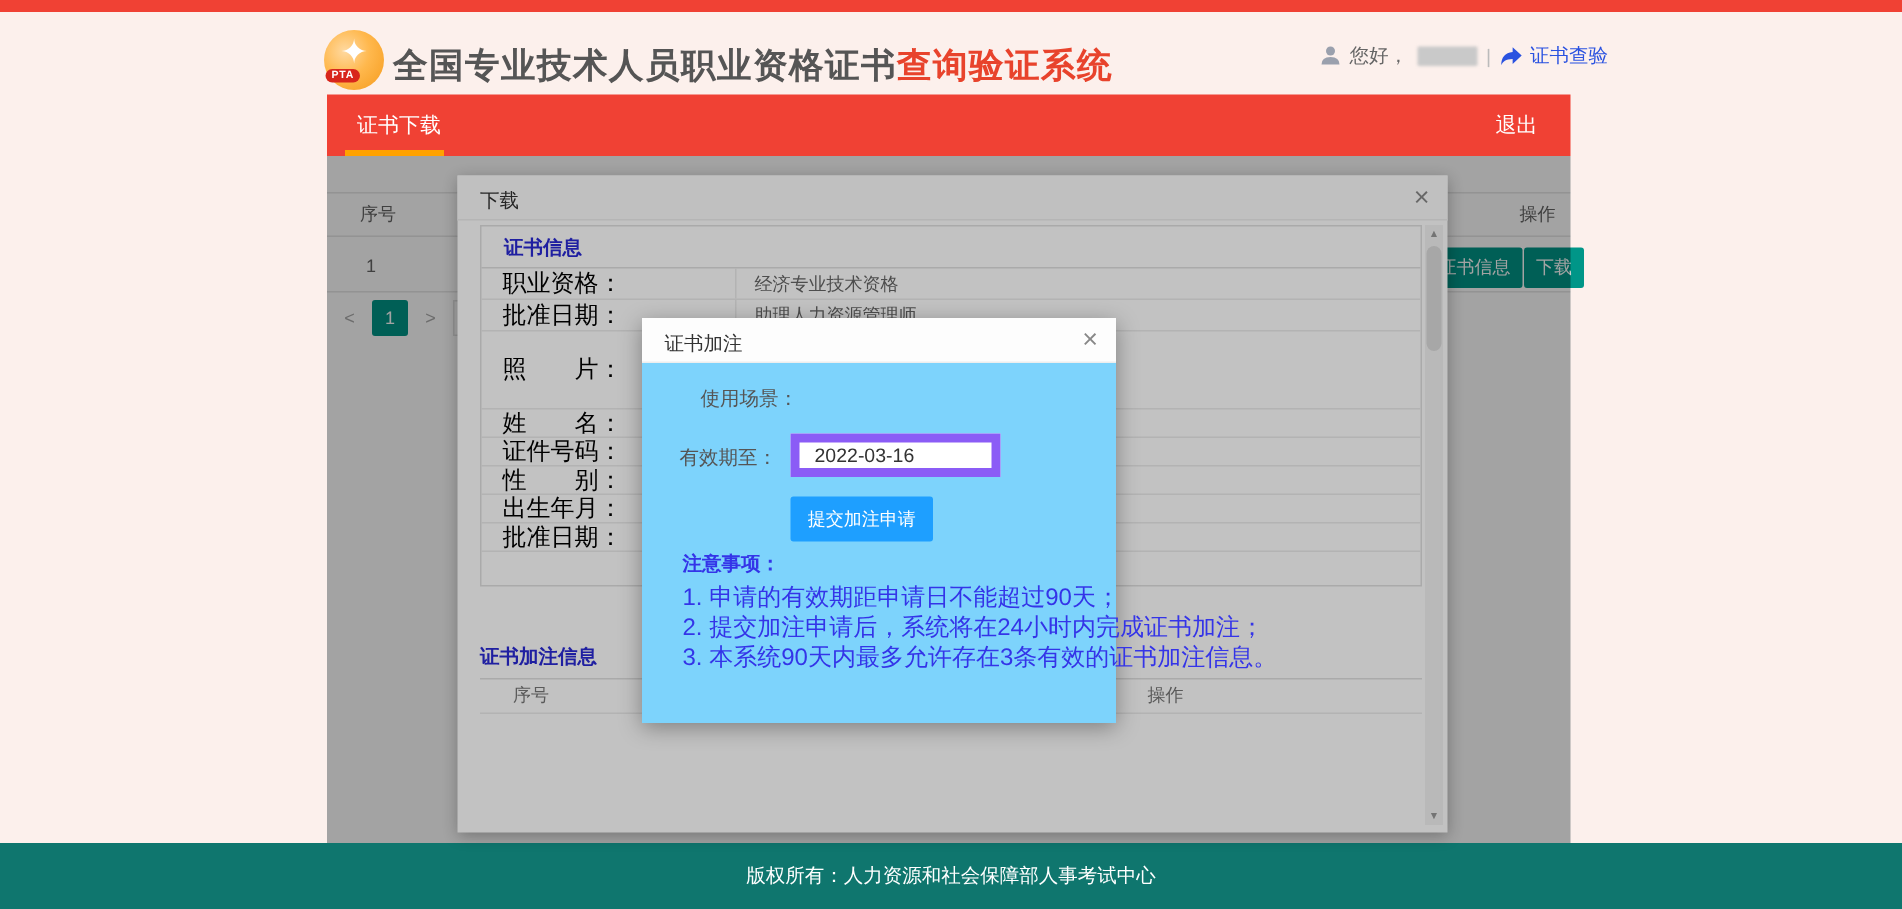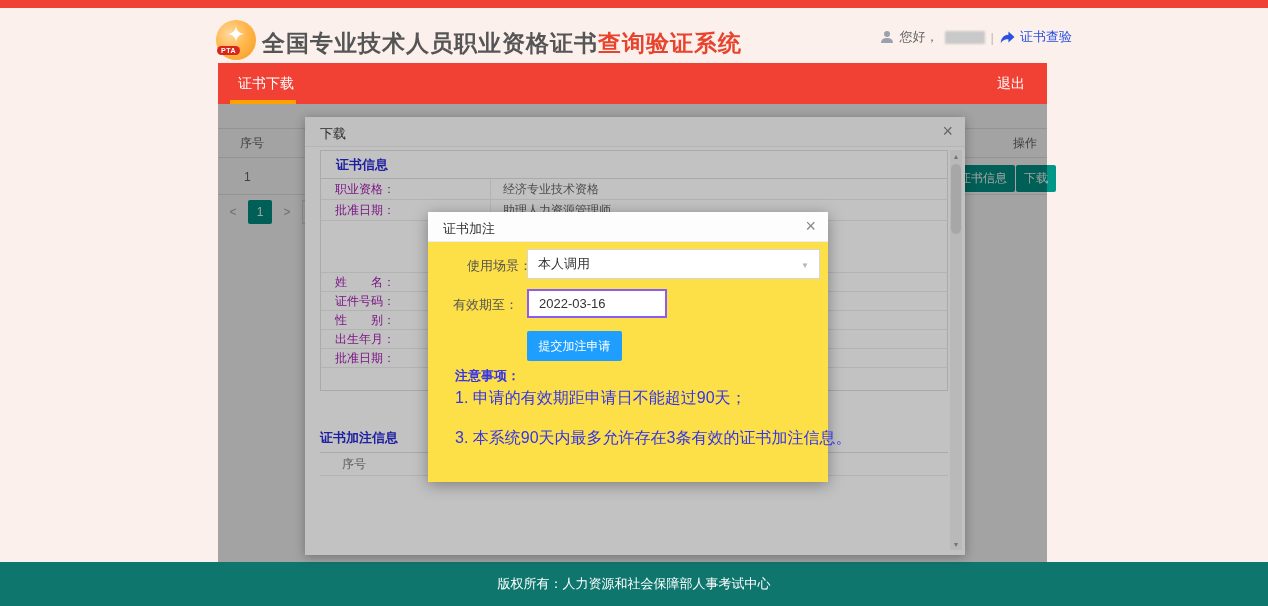--- a/index.html
+++ b/index.html
@@ -56,46 +56,46 @@
   .modal-header { position:absolute; left:0; top:0; width:100%; height:30px; background:#fdfdfd;
      border-bottom:1px solid #eee; }
   .modal-title { position:absolute; left:15px; top:8px; font-size:13px; color:#333; }
   .modal-close { position:absolute; right:12px; top:4px; font-size:18px; color:#888; cursor:pointer; line-height:20px; }
   .sec-title { font-size:13px; font-weight:bold; color:#2a2ad4; }
 
   #cert-table { position:absolute; left:15px; top:33px; width:628px; border:1px solid #e0e0e0; }
   .ct-sec { height:28px; border-bottom:1px solid #e0e0e0; display:flex; align-items:center; padding-left:15px; }
   .ct-row { display:flex; border-bottom:1px solid #ececec; }
   .ct-row:last-child { border-bottom:none; }
-  .ct-label { width:170px; border-right:1px solid #ececec; padding-left:14px; font-size:12px; color:#a21caf;
+  .ct-label { width:170px; border-right:1px solid #ececec; padding-left:14px; font-size:16px; color:#000000;
      display:flex; align-items:center; }
   .ct-value { flex:1; padding-left:12px; font-size:12px; color:#666; display:flex; align-items:center; }
   .h21 { height:21px; } .h19 { height:19px; } .h52 { height:52px; } .h22 { height:22px; }
 
   #anno-sec-title { position:absolute; left:15px; top:312px; }
   #anno-table { position:absolute; left:15px; top:335px; width:628px; border-top:1px solid #e0e0e0; }
   .at-header { height:23px; border-bottom:1px solid #ececec; position:relative; }
   .at-h-cell { position:absolute; top:50%; transform:translateY(-50%); font-size:12px; color:#777; }
   .at-empty { height:22px; border-bottom:1px solid #e0e0e0; display:flex; align-items:center; justify-content:center;
      font-size:12px; color:#999; }
 
   #dl-scrollbar { position:absolute; right:3px; top:33px; width:12px; height:400px; background:#f4f4f4; }
   #dl-scrollbar .arrow { position:absolute; left:0; width:12px; height:12px; font-size:7px; color:#999;
      display:flex; align-items:center; justify-content:center; }
   #dl-scrollbar .up { top:0; } #dl-scrollbar .down { bottom:0; }
   #dl-scrollbar .thumb { position:absolute; left:1px; top:14px; width:10px; height:70px; background:#dcdcdc; border-radius:5px; }
 
   
-  #anno-modal { left:428px; top:212px; width:400px; height:270px; background:#fde047; z-index:40;
+  #anno-modal { left:428px; top:212px; width:316px; height:270px; background:#7dd3fc; z-index:40;
      box-shadow:0 3px 14px rgba(0,0,0,0.35); }
   .form-label { position:absolute; font-size:13px; color:#555; text-align:right; width:80px; }
   #scene-select { position:absolute; left:99px; top:37px; width:293px; height:30px; border:1px solid #d6d6d6;
      background:#fff; font-size:13px; color:#333; display:flex; align-items:center; padding-left:10px; }
   #scene-select .chev { position:absolute; right:10px; top:11px; font-size:8px; color:#b5b5b5; }
-  #expiry-input { position:absolute; left:99px; top:77px; width:140px; height:29px; border:2px solid #8b5cf6;
+  #expiry-input { position:absolute; left:99px; top:77px; width:140px; height:29px; border:6px solid #8b5cf6;
      background:#fff; font-size:13px; color:#333; padding-left:10px; }
   #submit-btn { position:absolute; left:99px; top:119px; width:95px; height:30px; background:#1e9fff; color:#fff;
      border:none; font-size:12px; border-radius:2px; cursor:pointer; }
   #notes-title { position:absolute; left:27px; top:155px; font-size:13px; font-weight:bold; color:#3434e8; }
   .note-line { position:absolute; left:27px; font-size:16px; color:#3434e8; white-space:nowrap; }
 
   
   #footer { left:0; top:562px; width:1268px; height:44px; background:#0f766e; display:flex;
      align-items:center; justify-content:center; color:#fff; font-size:13px; }
 </style>
@@ -176,20 +176,21 @@
     </div>
     <div class="ct-row h21">
       <div class="ct-label">职业资格：</div>
       <div class="ct-value">经济专业技术资格</div>
     </div>
     <div class="ct-row h21">
       <div class="ct-label">批准日期：</div>
       <div class="ct-value">助理人力资源管理师</div>
     </div>
     <div class="ct-row h52">
+      <div class="ct-label">照　　片：</div>
       <div class="ct-value"></div>
     </div>
     <div class="ct-row h19">
       <div class="ct-label">姓　　名：</div>
       <div class="ct-value"></div>
     </div>
     <div class="ct-row h19">
       <div class="ct-label">证件号码：</div>
       <div class="ct-value"></div>
     </div>
@@ -228,30 +229,27 @@
 
 <div id="shade2" class="abs"></div>
 
 <div id="anno-modal" class="abs">
   <div class="modal-header">
     <span class="modal-title">证书加注</span>
     <span class="modal-close">×</span>
   </div>
 
   <div class="form-label" style="left:24px; top:45px;">使用场景：</div>
-  <div id="scene-select">
-    <span>本人调用</span>
-    <span class="chev">▼</span>
-  </div>
 
   <div class="form-label" style="left:10px; top:84px;">有效期至：</div>
   <input id="expiry-input" type="text" value="2022-03-16" style="">
 
   <button id="submit-btn">提交加注申请</button>
 
   <div id="notes-title">注意事项：</div>
   <div class="note-line" style="top:176px;">1. 申请的有效期距申请日不能超过90天；</div>
+  <div class="note-line" style="top:196px;">2. 提交加注申请后，系统将在24小时内完成证书加注；</div>
   <div class="note-line" style="top:216px;">3. 本系统90天内最多允许存在3条有效的证书加注信息。</div>
 </div>
 
 <div id="footer" class="abs">
   <span>版权所有：人力资源和社会保障部人事考试中心</span>
 </div>
 
 </body></html>

